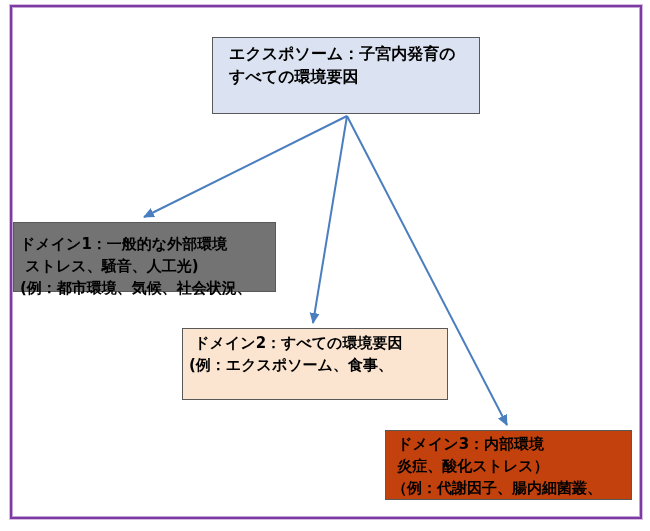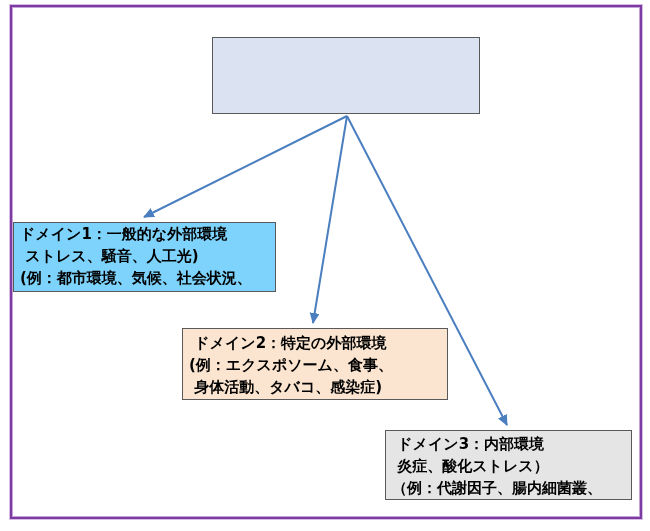--- a/index.html
+++ b/index.html
@@ -54,41 +54,41 @@
     background: #dbe3f2;
     padding: 4px 0 0 16px;
     font-size: 16px;
     line-height: 23px;
   }
   .domain1 {
     left: 13px;
     top: 222px;
     width: 263px;
     height: 70px;
-    background: #7dd3fc;
-    padding: 0 0 0 6px;
+    background: #737373;
+    padding: 10px 0 0 6px;
     font-size: 15px;
     line-height: 22px;
   }
   .domain2 {
     left: 182px;
     top: 328px;
     width: 266px;
     height: 72px;
     background: #fbe5d0;
     padding: 3px 0 0 6px;
     font-size: 15px;
     line-height: 22px;
   }
   .domain3 {
     left: 385px;
     top: 430px;
     width: 247px;
     height: 70px;
-    background: #e5e5e5;
+    background: #c2410c;
     padding: 2px 0 0 6px;
     font-size: 15px;
     line-height: 22px;
   }
 </style>
 </head>
 <body>
 
 <div class="stage">
 
@@ -99,32 +99,33 @@
       <marker id="ah" markerUnits="userSpaceOnUse" markerWidth="12" markerHeight="11" refX="10" refY="5" orient="auto">
         <path d="M0,0 L11,5 L0,10 Z" fill="#4a7ebf"></path>
       </marker>
     </defs>
     <line x1="347" y1="116" x2="144" y2="217" stroke="#4a7ebf" stroke-width="2" marker-end="url(#ah)"></line>
     <line x1="347" y1="116" x2="313" y2="323" stroke="#4a7ebf" stroke-width="2" marker-end="url(#ah)"></line>
     <line x1="347" y1="116" x2="507" y2="425" stroke="#4a7ebf" stroke-width="2" marker-end="url(#ah)"></line>
   </svg>
 
   <div class="box exposome">
+    <div class="ln">エクスポソーム：子宮内発育の</div>
+    <div class="ln">すべての環境要因</div>
   </div>
 
   <div class="box domain1">
     <div class="ln">ドメイン1：一般的な外部環境</div>
     <div class="ln"> ストレス、騒音、人工光)</div>
     <div class="ln">(例：都市環境、気候、社会状況、</div>
   </div>
 
   <div class="box domain2">
-    <div class="ln"> ドメイン2：特定の外部環境</div>
+    <div class="ln"> ドメイン2：すべての環境要因</div>
     <div class="ln">(例：エクスポソーム、食事、</div>
-    <div class="ln"> 身体活動、タバコ、感染症)</div>
   </div>
 
   <div class="box domain3">
     <div class="ln"> ドメイン3：内部環境</div>
     <div class="ln"> 炎症、酸化ストレス）</div>
     <div class="ln">（例：代謝因子、腸内細菌叢、</div>
   </div>
 
 </div>
 

